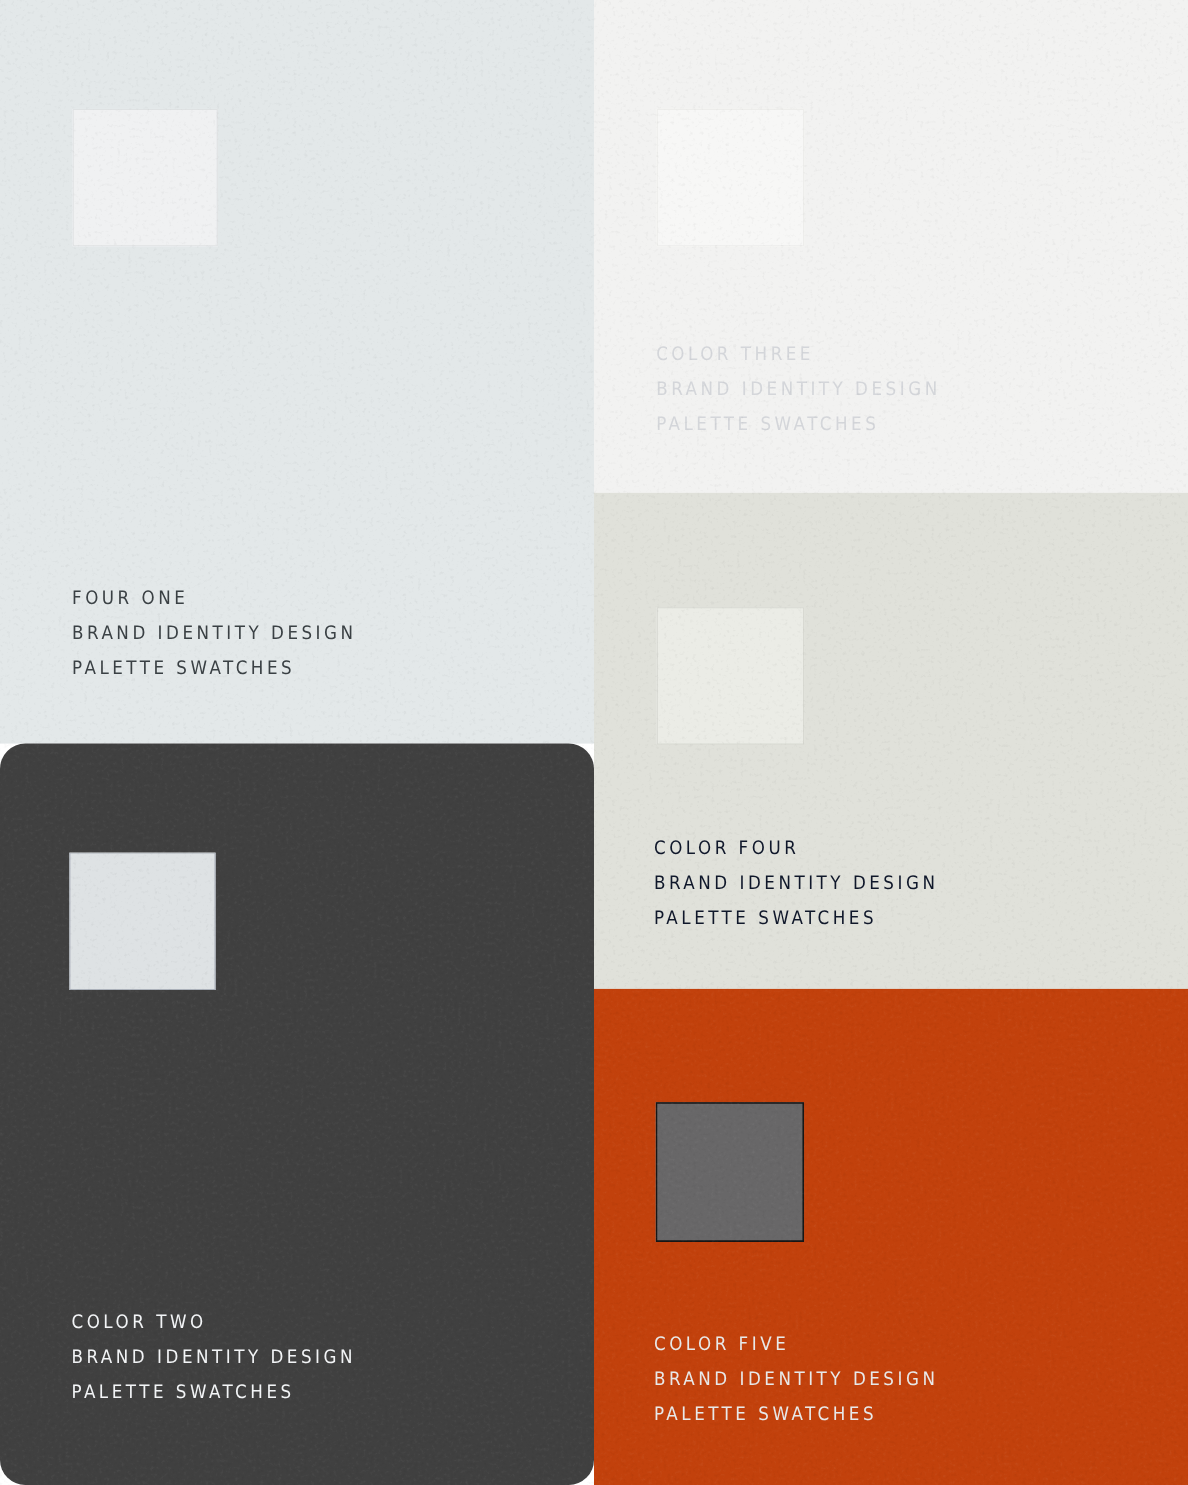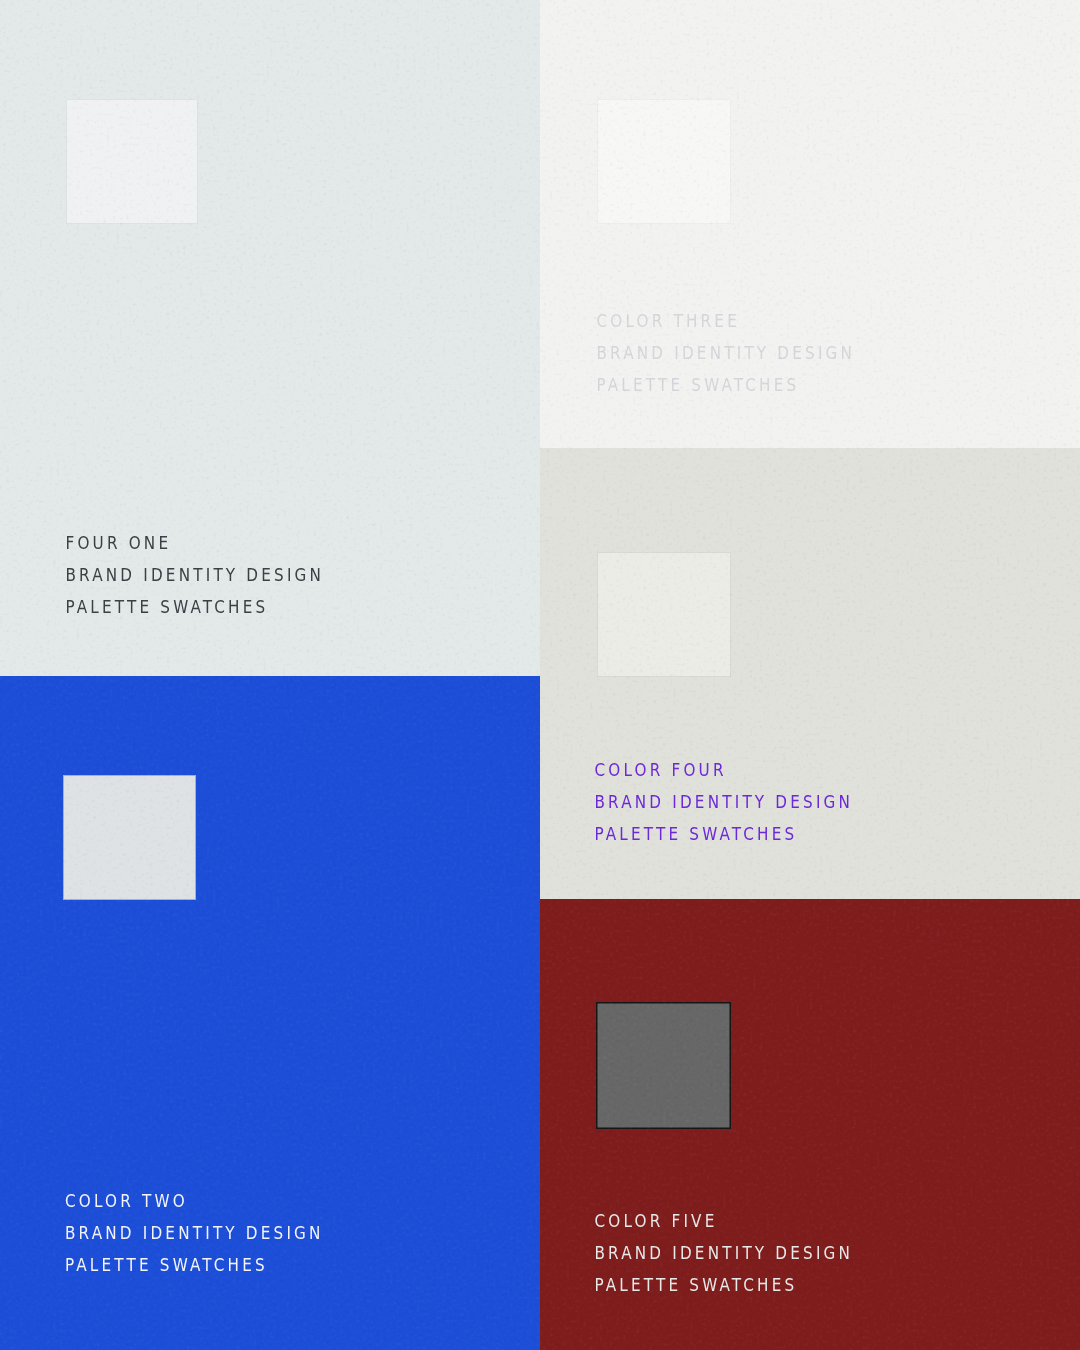--- a/index.html
+++ b/index.html
@@ -78,48 +78,48 @@
 
   <div class="panel" id="panel-color-one" style="background: rgb(227, 232, 233);">
     <div class="swatch" style="background: rgb(240, 241, 242); box-shadow: rgb(223, 226, 227) 0px 0px 0px 1px inset;"></div>
     <div class="caption" style="color: rgb(58, 64, 68);">
       <div class="line">FOUR ONE</div>
       <div class="line">BRAND IDENTITY DESIGN</div>
       <div class="line">PALETTE SWATCHES</div>
     </div>
   </div>
 
-  <div class="panel" id="panel-color-two" style="background: #1d4ed8;">
+  <div class="panel" id="panel-color-two" style="background: #404040; border-radius: 23px;">
     <div class="swatch" style="background: rgb(222, 226, 228); box-shadow: rgb(171, 177, 186) 0px 0px 0px 1px inset;"></div>
     <div class="caption" style="color: rgb(243, 245, 247);">
       <div class="line">COLOR TWO</div>
       <div class="line">BRAND IDENTITY DESIGN</div>
       <div class="line">PALETTE SWATCHES</div>
     </div>
   </div>
 
   <div class="panel" id="panel-color-three" style="background: rgb(242, 242, 241);">
     <div class="swatch" style="background: rgb(247, 247, 246); box-shadow: rgb(237, 237, 235) 0px 0px 0px 1px inset;"></div>
     <div class="caption" style="color: rgb(212, 214, 218);">
       <div class="line">COLOR THREE</div>
       <div class="line">BRAND IDENTITY DESIGN</div>
       <div class="line">PALETTE SWATCHES</div>
     </div>
   </div>
 
   <div class="panel" id="panel-color-four" style="background: rgb(224, 225, 218);">
     <div class="swatch" style="background: rgb(235, 236, 230); box-shadow: rgb(216, 217, 210) 0px 0px 0px 1px inset;"></div>
-    <div class="caption" style="color: #6d28d9;">
+    <div class="caption" style="color: #0f172a;">
       <div class="line">COLOR FOUR</div>
       <div class="line">BRAND IDENTITY DESIGN</div>
       <div class="line">PALETTE SWATCHES</div>
     </div>
   </div>
 
-  <div class="panel" id="panel-color-five" style="background: #7f1d1d;">
+  <div class="panel" id="panel-color-five" style="background: #c2410c;">
     <div class="swatch" style="background: rgb(104, 103, 104); box-shadow: rgb(22, 22, 22) 0px 0px 0px 1.5px inset;"></div>
     <div class="caption" style="color: rgb(232, 233, 233);">
       <div class="line">COLOR FIVE</div>
       <div class="line">BRAND IDENTITY DESIGN</div>
       <div class="line">PALETTE SWATCHES</div>
     </div>
   </div>
 
   <svg id="grain" xmlns="http://www.w3.org/2000/svg" width="1080" height="1350">
     <filter id="grain-dark" x="0" y="0" width="100%" height="100%">

